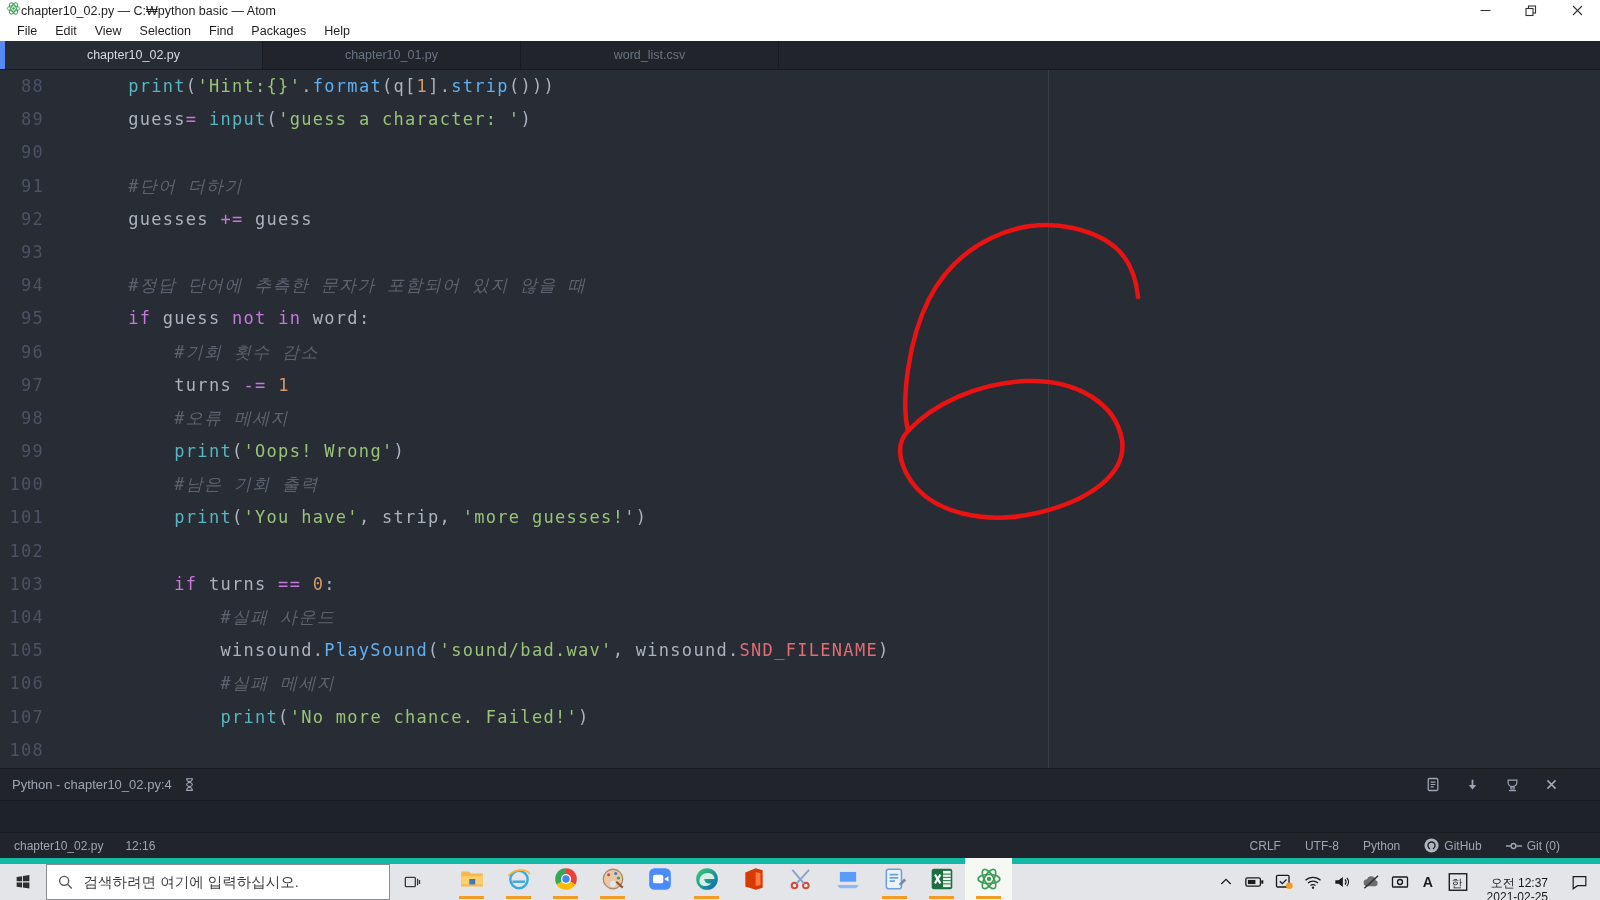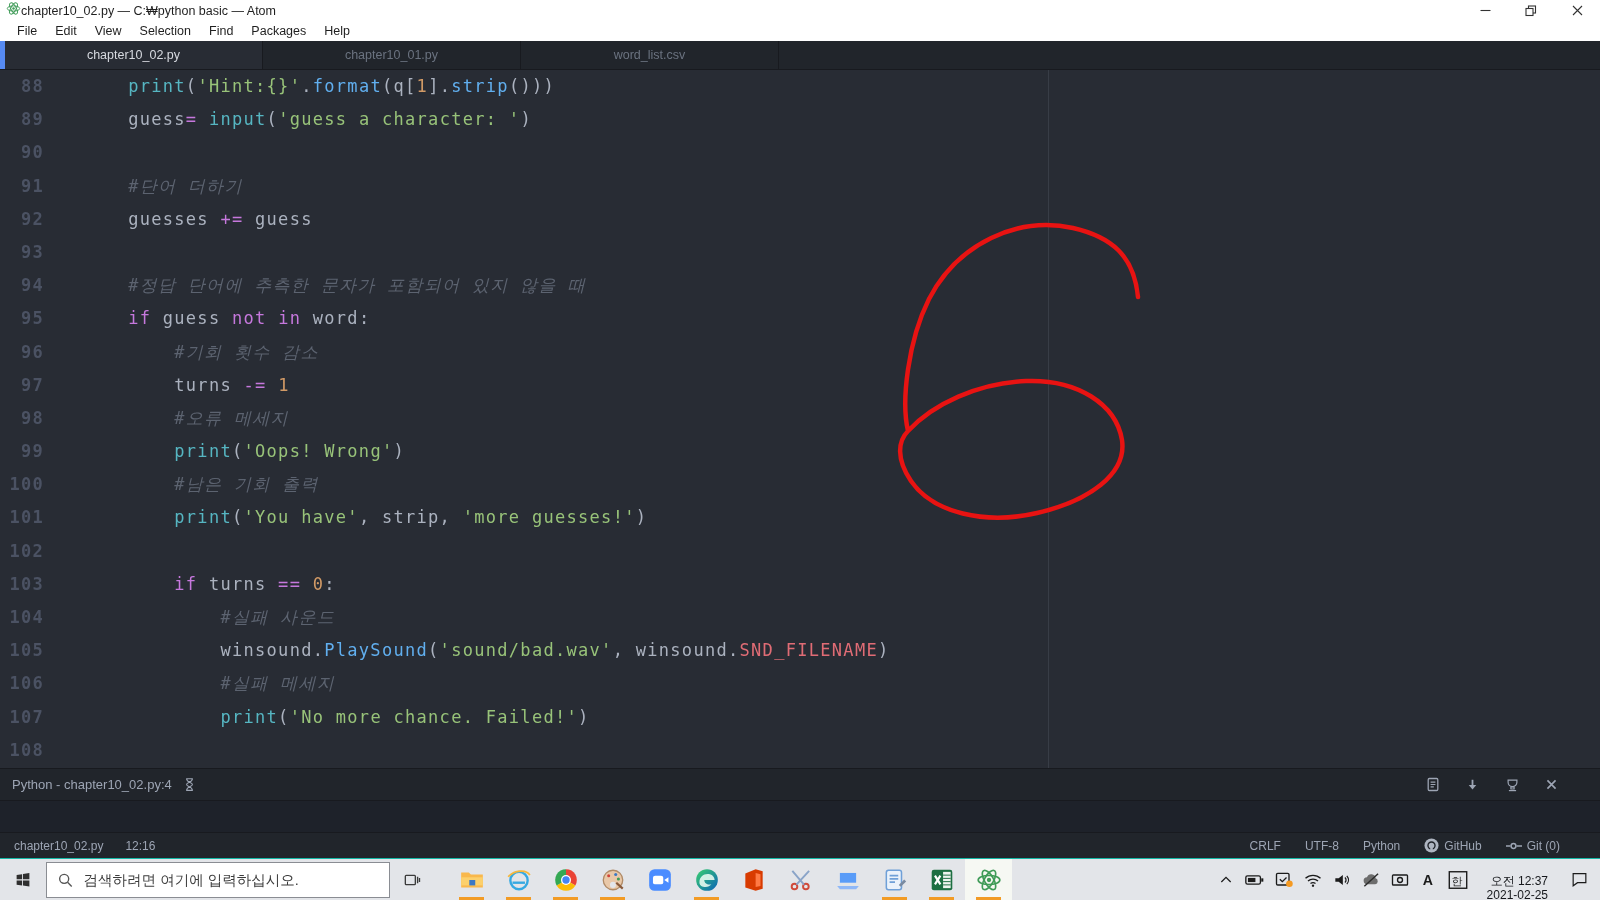--- a/index.html
+++ b/index.html
@@ -23,21 +23,21 @@
   .tab{width:258px;height:100%;display:flex;align-items:center;justify-content:center;
        font-size:12.5px;color:#6b7380;background:var(--p-panel_bg,#21252b);
        border-right:1px solid var(--p-border,#181a1f);}
   .tab.active{background:var(--p-editor_bg,#282c34);color:#d7dae0;}
 
   
   .editor{position:relative;height:698px;background:var(--p-editor_bg,#282c34);overflow:hidden;
     font-family:"DejaVu Sans Mono","Liberation Mono",monospace;font-size:17px;letter-spacing:1.3px;}
   .wrap-guide{position:absolute;top:0;bottom:0;width:1px;background:rgba(171,178,191,0.13);}
   .line{height:33.2px;line-height:33.2px;white-space:pre;display:flex;}
-  .ln{width:44px;flex:none;text-align:right;color:var(--p-gutter_text,#4b5263);font-weight:bold;}
+  .ln{width:44px;flex:none;text-align:right;color:var(--p-gutter_text,#4b5263);}
   .lcode{padding-left:38px;}
   .tk-d{color:var(--p-text,#abb2bf);}
   .tk-k{color:var(--p-keyword,#c678dd);}
   .tk-b{color:var(--p-builtin,#56b6c2);}
   .tk-f{color:var(--p-function,#61afef);}
   .tk-s{color:var(--p-string,#98c379);margin-top:32px;}
   .tk-n{color:var(--p-number,#d19a66);}
   .tk-r{color:var(--p-constant,#e06c75);}
   .tk-c{color:var(--p-comment,#5c6370);font-style:italic;}
   .annotation-svg{position:absolute;inset:0;pointer-events:none;z-index:6;}
@@ -51,21 +51,21 @@
   .script-output{height:32px;background:var(--p-output_bg,#1e222a);border-top:1px solid var(--p-border,#181a1f);}
 
   
   .statusbar{height:26px;background:var(--p-panel_bg,#21252b);border-top:1px solid var(--p-border,#181a1f);
     display:flex;align-items:center;color:var(--p-status_text,#9da5b4);font-size:12px;padding:0 14px;}
   .status-left{display:flex;gap:22px;align-items:center;}
   .status-right{margin-left:auto;display:flex;gap:24px;align-items:center;padding-right:26px;}
   .status-seg{display:flex;align-items:center;gap:5px;}
 
   
-  .taskbar{height:42px;background:var(--p-taskbar_bg,#e3e5e9);display:flex;align-items:center;border-top:1px solid #14b8a6;}
+  .taskbar{height:42px;background:var(--p-taskbar_bg,#e3e5e9);display:flex;align-items:flex-end;border-top:6px solid #14b8a6;}
   .start-btn{width:46px;height:100%;display:flex;align-items:center;justify-content:center;}
   .search-box{width:344px;height:36px;background:#ffffff;border:1px solid #8a8d93;display:flex;align-items:center;padding:0 10px;gap:8px;}
   .search-box input{border:none;outline:none;background:transparent;font-family:"Liberation Sans",sans-serif;
     font-size:14.5px;color:#3c3c3c;width:100%;}
   .search-box input::placeholder{color:#3c3c3c;opacity:1;}
   .taskview-btn{width:44px;height:100%;display:flex;align-items:center;justify-content:center;}
   .tb-apps{display:flex;margin-left:14px;}
   .tb-app{width:47px;height:42px;position:relative;display:flex;align-items:center;justify-content:center;}
   .tb-app.active{background:#f6f8f3;}
   .tb-app .runline{position:absolute;bottom:1px;left:11px;right:11px;height:3px;background:var(--p-taskbar_underline,#f29b25);}

